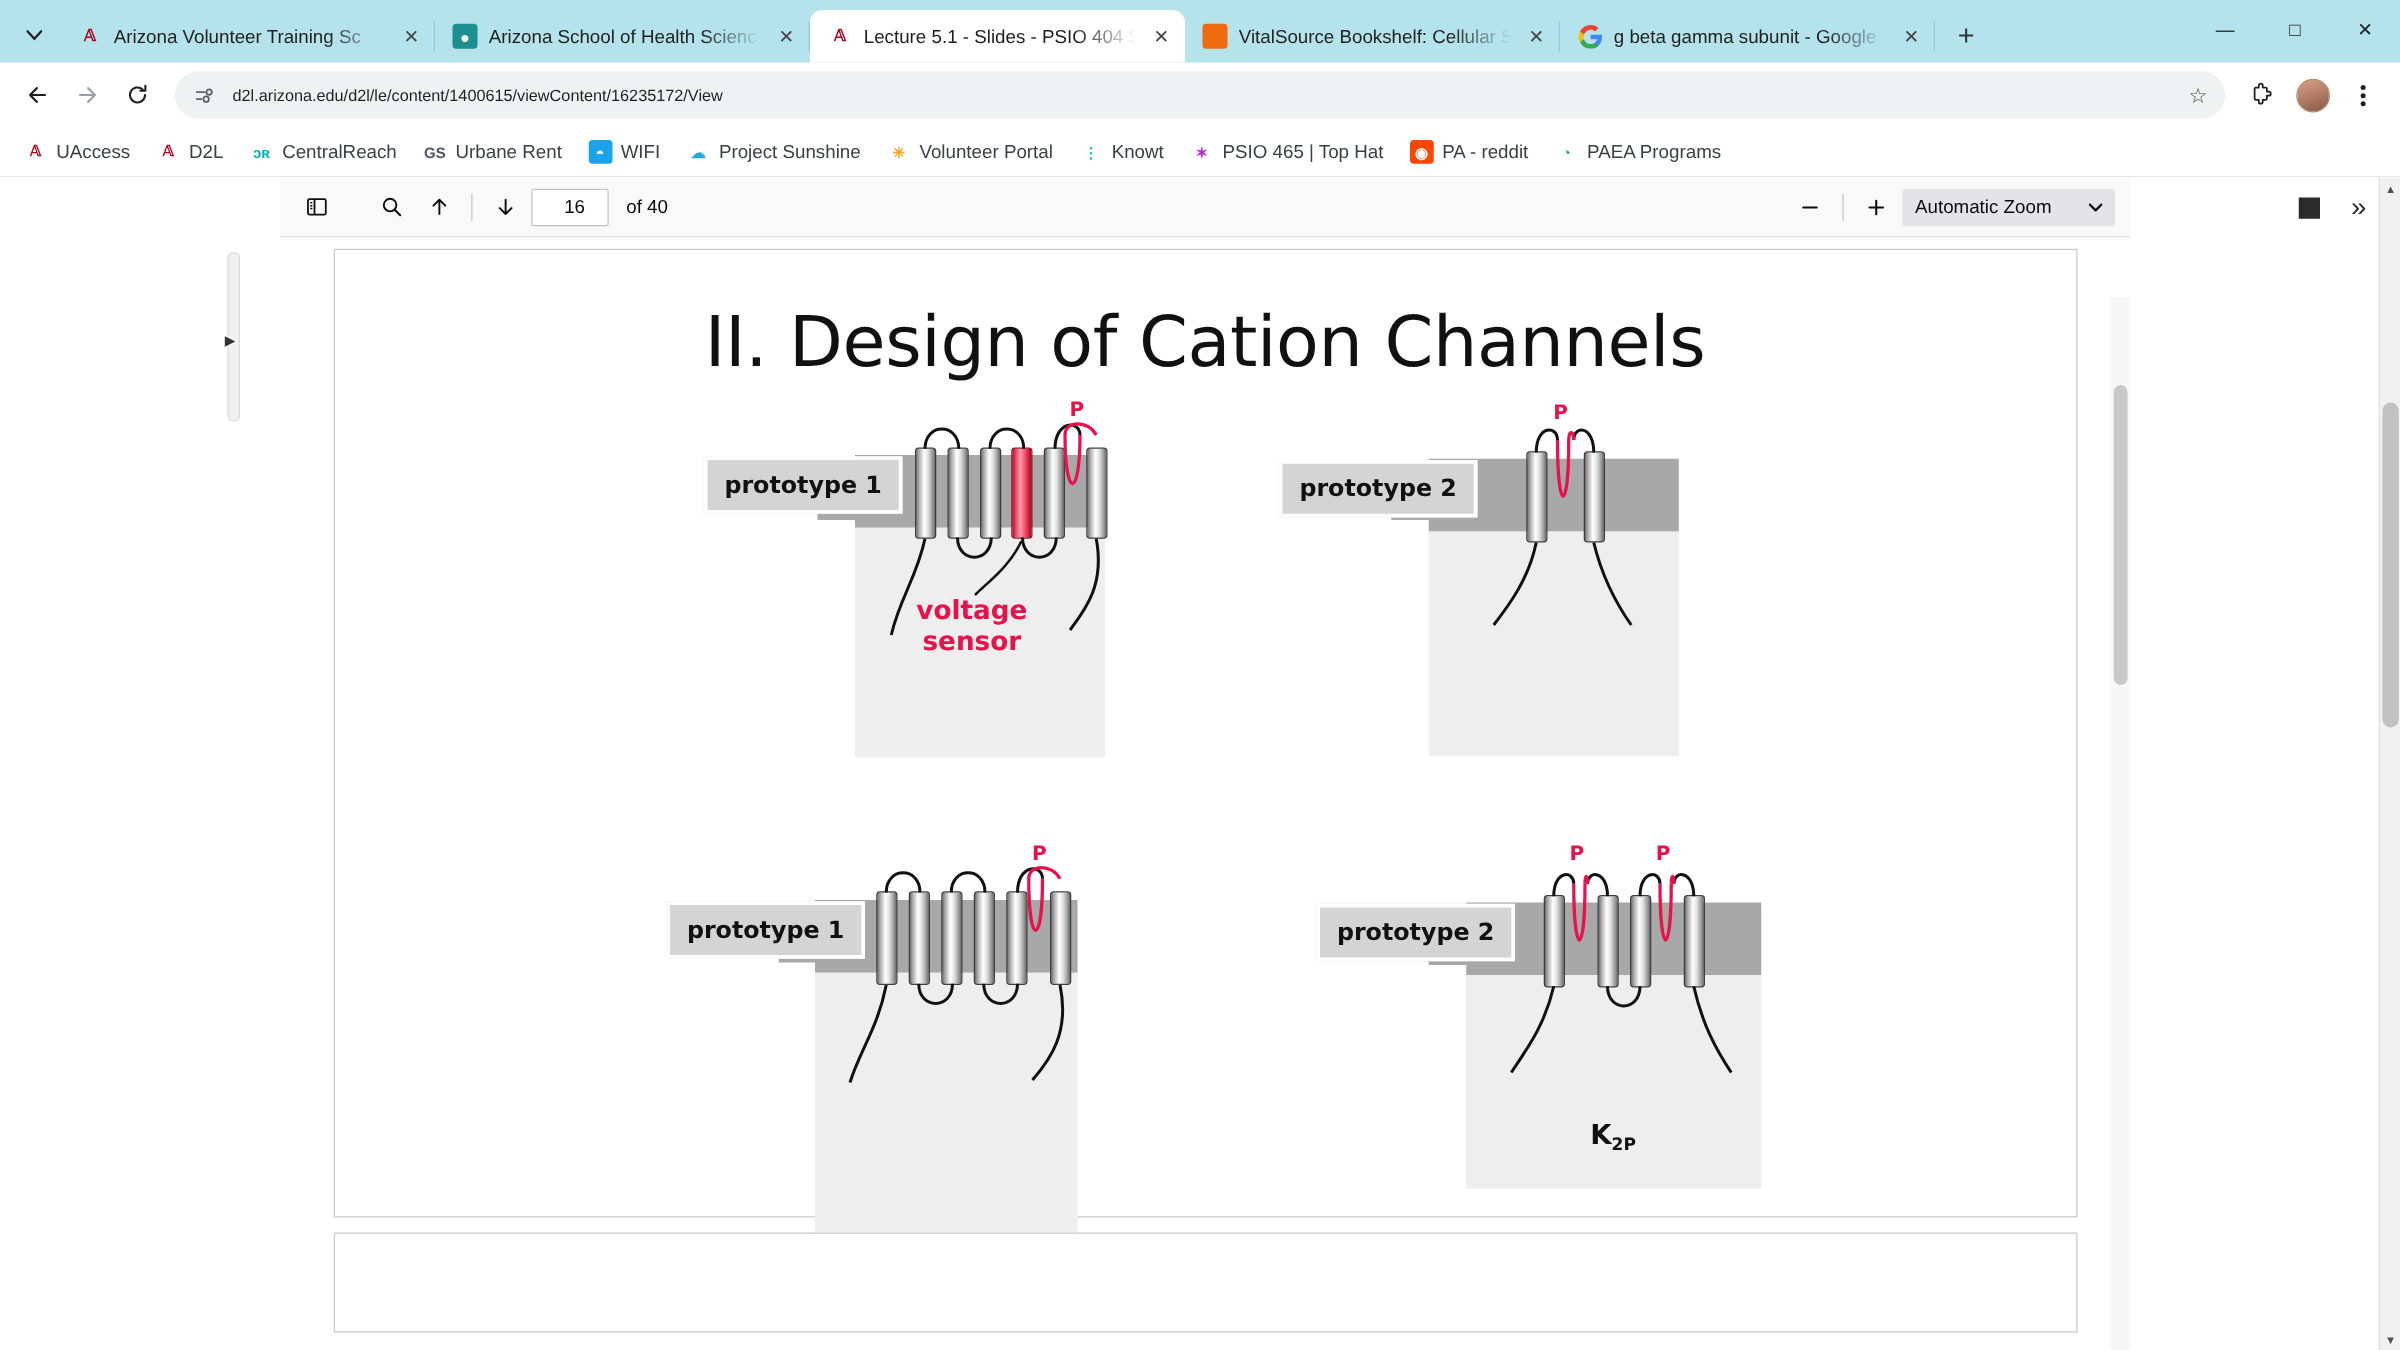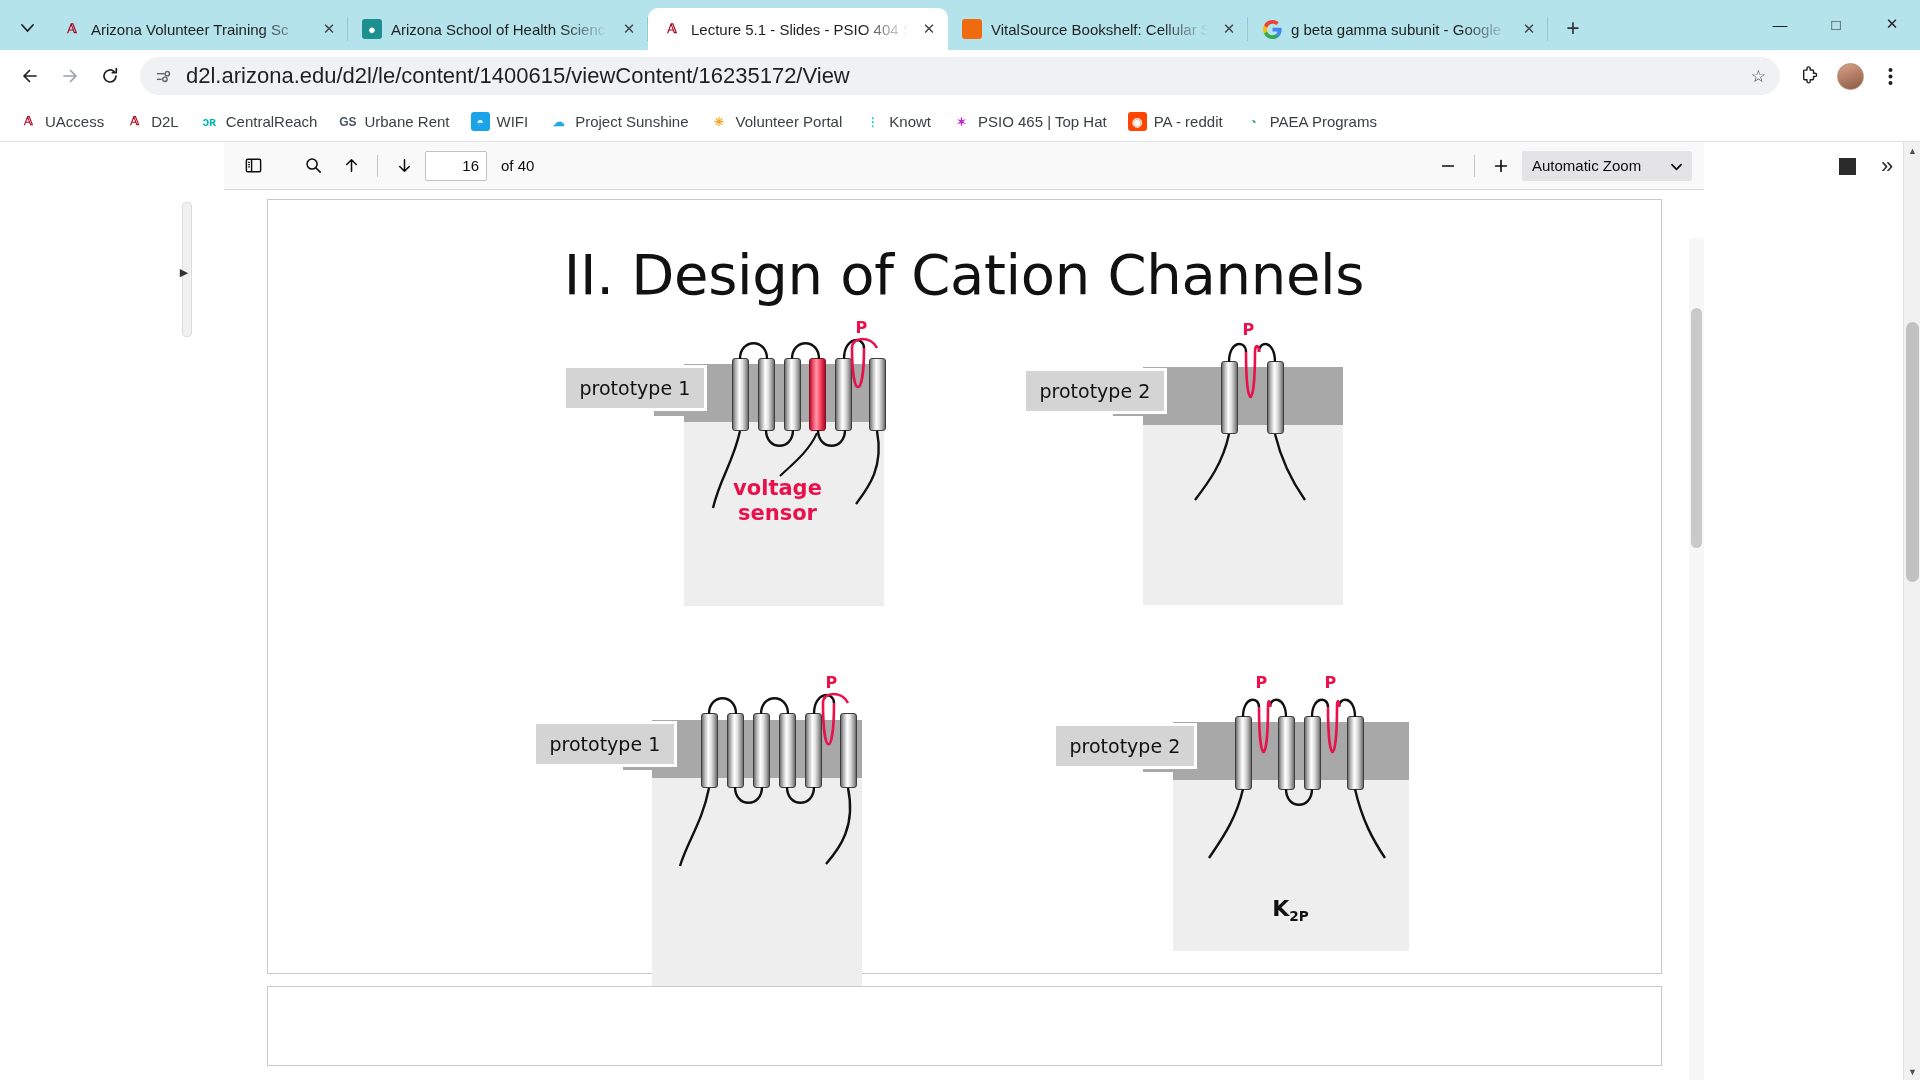--- a/index.html
+++ b/index.html
@@ -83,21 +83,21 @@
   .urlbox {
     flex: 1 1 auto; height: 38px; background: #eff1f3; border-radius: 19px;
     display: flex; align-items: center; padding: 0 14px 0 10px;
     margin: 0 8px; gap: 10px;
   }
   .urlbox .siteinfo {
     width: 26px; height: 26px; border-radius: 50%;
     display: flex; align-items: center; justify-content: center; cursor: pointer;
   }
   .urlbox .urltext {
-    flex: 1 1 auto; font-size: 22px; color: #1f1f1f;
+    flex: 1 1 auto; font-size: 13px; color: #1f1f1f;
     white-space: nowrap; overflow: hidden;
   }
   .urlbox .star { font-size: 17px; color: #444; cursor: pointer; }
   .ext-icon, .profile-icon, .menu-icon {
     width: 36px; height: 36px; border-radius: 50%; cursor: pointer;
     display: flex; align-items: center; justify-content: center;
   }
   .profile-icon .av {
     width: 27px; height: 27px; border-radius: 50%;
     background: linear-gradient(160deg,#d9a089 0%,#8a5a43 100%);
@@ -161,21 +161,21 @@
     background: #f9f9fa; border-bottom: 1px solid #d8d8d8;
     display: flex; align-items: center; padding: 0 12px; gap: 4px;
   }
   .tb-btn {
     width: 34px; height: 32px; display: flex; align-items: center;
     justify-content: center; border-radius: 3px; cursor: pointer; color: #0c0c0d;
   }
   .tb-sep { width: 1px; height: 22px; background: #c6c6c7; margin: 0 5px; }
   .page-input {
     width: 62px; height: 30px; border: 1px solid #c2c2c3; background: #fff;
-    border-radius: 2px; text-align: right; padding-right: 7px;
+    border-radius: 2px; text-align: right; padding-right: 18px;
     font-size: 15px; font-family: "Liberation Sans", sans-serif; color: #0c0c0d;
   }
   .page-total { font-size: 15px; color: #0c0c0d; margin-left: 10px; }
   .tb-spacer { flex: 1 1 auto; }
   .zoom-select {
     height: 30px; min-width: 170px; background: #e4e4e6; border: none;
     border-radius: 2px; display: flex; align-items: center;
     padding: 0 10px; gap: 8px; font-size: 15px; color: #0c0c0d; cursor: pointer;
   }
   .zoom-select .zs-label { flex: 1 1 auto; }
@@ -230,21 +230,21 @@
 
   .panel { position: absolute; }
   .cyto {
     position: absolute; background: #eeeeee;
   }
   .membrane {
     position: absolute; background: #a8a8a8;
   }
   .proto-tag {
     position: absolute; background: #d4d4d4; color: #111;
-    font-weight: normal; font-size: 19px;
+    font-weight: bold; font-size: 19px;
     padding: 9px 14px; border: 3px solid #ffffff;
     font-family: "DejaVu Sans", sans-serif; white-space: nowrap;
   }
   .helix {
     position: absolute; width: 17px; border-radius: 3px;
     background: linear-gradient(90deg,#6e6e6e 0%,#a9a9a9 14%,#ffffff 42%,
                 #e2e2e2 62%,#9d9d9d 86%,#6a6a6a 100%);
     border: 1px solid #3d3d3d;
   }
   .helix.red {

